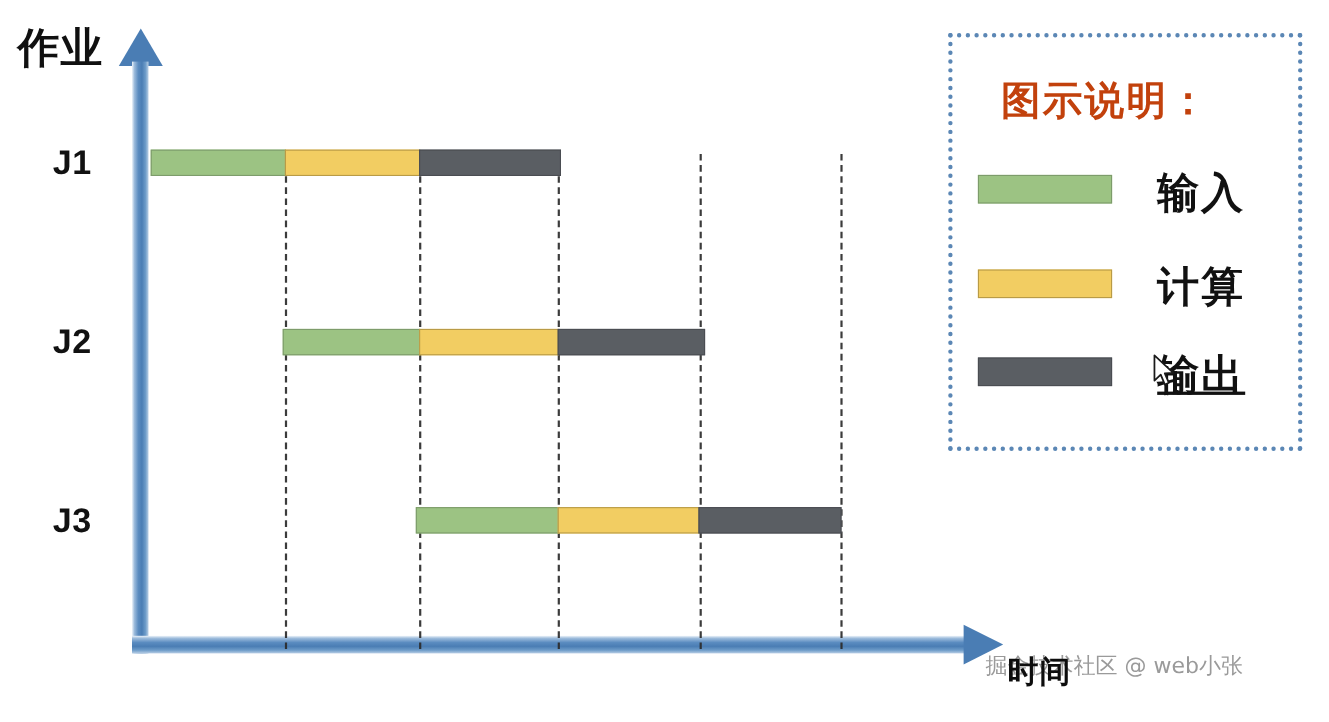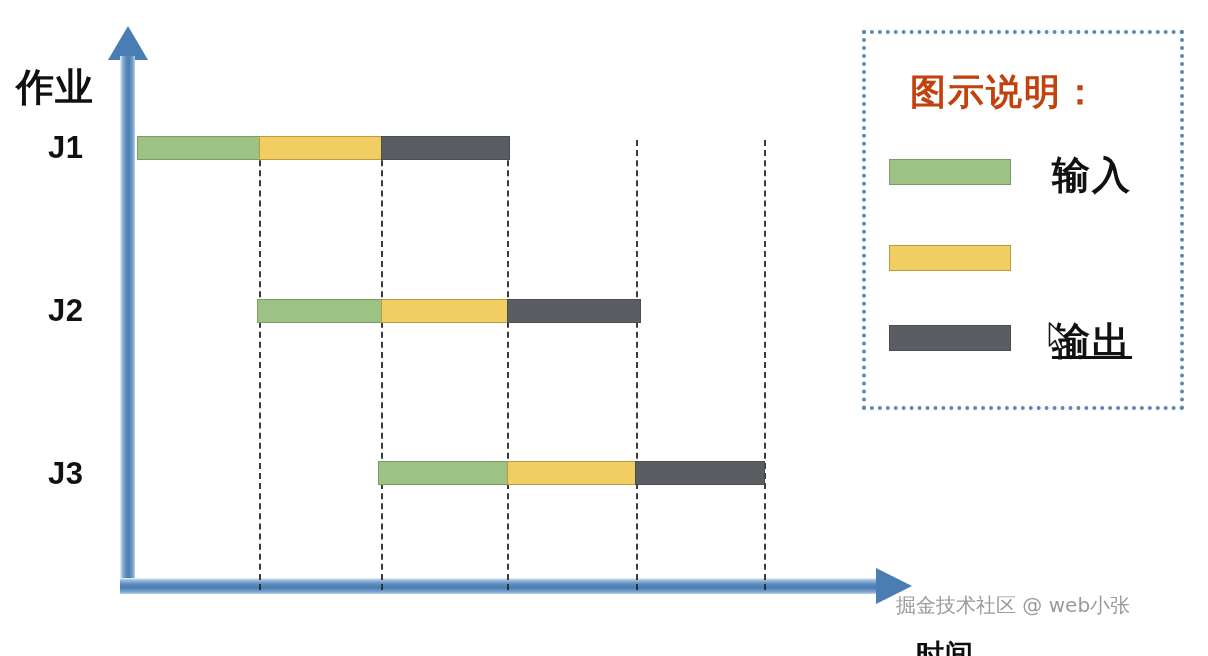--- a/index.html
+++ b/index.html
@@ -60,21 +60,20 @@
 
   
   .axis-title {
     position: absolute;
     font-family: Liberation Serif, serif;
     font-size: 38px;
     font-weight: 600;
     color: #101010;
     white-space: nowrap;
     letter-spacing: 1px;
-    margin-top: 44px;
   }
   #y-axis-title { left: 16px; top: 18px; }
   #x-axis-title {
     left: 916px;
     top: 592px;
     font-size: 28px;
     font-weight: 700;
     color: #0d0d0d;
     z-index: 7;
   }
@@ -208,20 +207,21 @@
   <div class="bar-seg seg-compute" style="left:507px; top:461px; width:129px;"></div>
   <div class="bar-seg seg-output" style="left:635px; top:461px; width:130px;"></div>
 
   <div id="legend-box"></div>
   <div id="legend-title">图示说明：</div>
 
   <div class="legend-swatch seg-input" style="top:159px;"></div>
   <div class="legend-label" style="top:150px;">输入</div>
 
   <div class="legend-swatch seg-compute" style="top:245px;"></div>
+  <div class="legend-label" style="top:236px;">计算</div>
 
   <div class="legend-swatch seg-output" style="top:325px;"></div>
   <div class="legend-label" style="top:316px;text-decoration:underline;">输出</div>
 
   <div id="watermark">掘金技术社区 @ web小张</div>
 
   <svg id="mouse-cursor" viewBox="0 0 22 32">
     <path d="M1.5 1 L1.5 24 L7.2 18.6 L11 27.6 L14.6 26 L10.9 17.4 L18.6 17 Z" fill="#ffffff" stroke="#1a1a1a" stroke-width="1.6" stroke-linejoin="round"></path>
   </svg>
 

